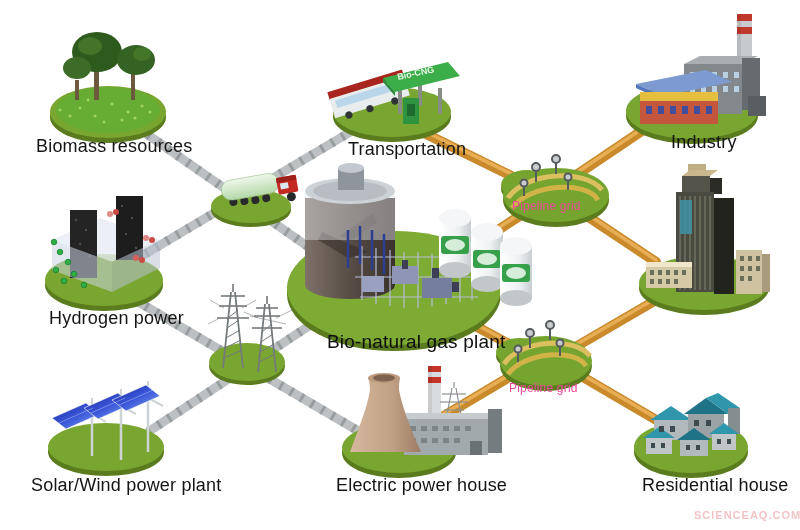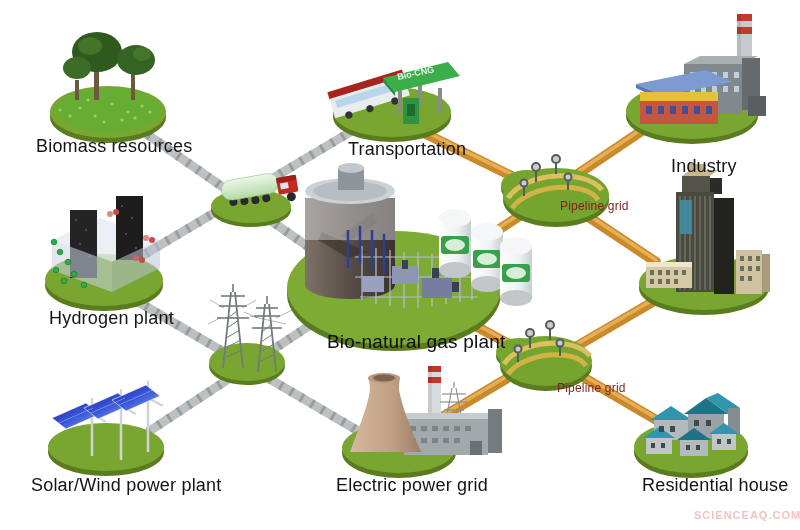--- a/index.html
+++ b/index.html
@@ -1,21 +1,21 @@
 <!DOCTYPE html>
 <html><head>
 <meta charset="utf-8">
 <style>
   html,body{margin:0;padding:0;background:#ffffff;}
   .stage{position:relative;width:800px;height:530px;background:#ffffff;overflow:hidden;
          font-family:"Liberation Sans",sans-serif;}
   .scene{position:absolute;left:0;top:0;}
   .lbl{position:absolute;font-size:18px;color:#141414;white-space:nowrap;letter-spacing:.2px;}
   .lbl-lg{font-size:19px;color:#0d0d0d;margin-left:12px;}
-  .lbl-sm{font-size:12px;color:#7f1d1d;margin-left:48px;}
+  .lbl-sm{font-size:12px;color:#ec4899;}
   .watermark{position:absolute;font-size:11px;letter-spacing:1px;color:#f2c3c4;font-weight:bold;}
 </style>
 </head>
 <body>
 
 <div class="stage">
 <svg class="scene" width="800" height="530" viewBox="0 0 800 530">
   <defs>
     <linearGradient id="digGrad" x1="0" y1="0" x2="1" y2="0">
       <stop offset="0" stop-color="#7d7168"></stop>
@@ -517,22 +517,22 @@
             <rect x="696" y="445" width="4" height="5"></rect>
         <rect x="717" y="439" width="4" height="5"></rect>
             <rect x="727" y="439" width="4" height="5"></rect>
       </g>
     </g>
   </g>
 </svg>
 
 <div class="lbl" style="left:36px;top:136px">Biomass resources</div>
 <div class="lbl" style="left:348px;top:139px">Transportation</div>
-<div class="lbl" style="left:671px;top:156px">Industry</div>
-<div class="lbl" style="left:49px;top:308px">Hydrogen plant</div>
+<div class="lbl" style="left:671px;top:132px">Industry</div>
+<div class="lbl" style="left:49px;top:308px">Hydrogen power</div>
 <div class="lbl lbl-lg" style="left:315px;top:331px">Bio-natural gas plant</div>
 <div class="lbl lbl-sm" style="left:512px;top:199px">Pipeline grid</div>
 <div class="lbl" style="left:31px;top:475px">Solar/Wind power plant</div>
-<div class="lbl" style="left:336px;top:475px">Electric power grid</div>
+<div class="lbl" style="left:336px;top:475px">Electric power house</div>
 <div class="lbl lbl-sm" style="left:509px;top:381px">Pipeline grid</div>
 <div class="lbl" style="left:642px;top:475px">Residential house</div>
 <div class="watermark" style="left:694px;top:509px">SCIENCEAQ.COM</div>
 </div>
 
 </body></html>

